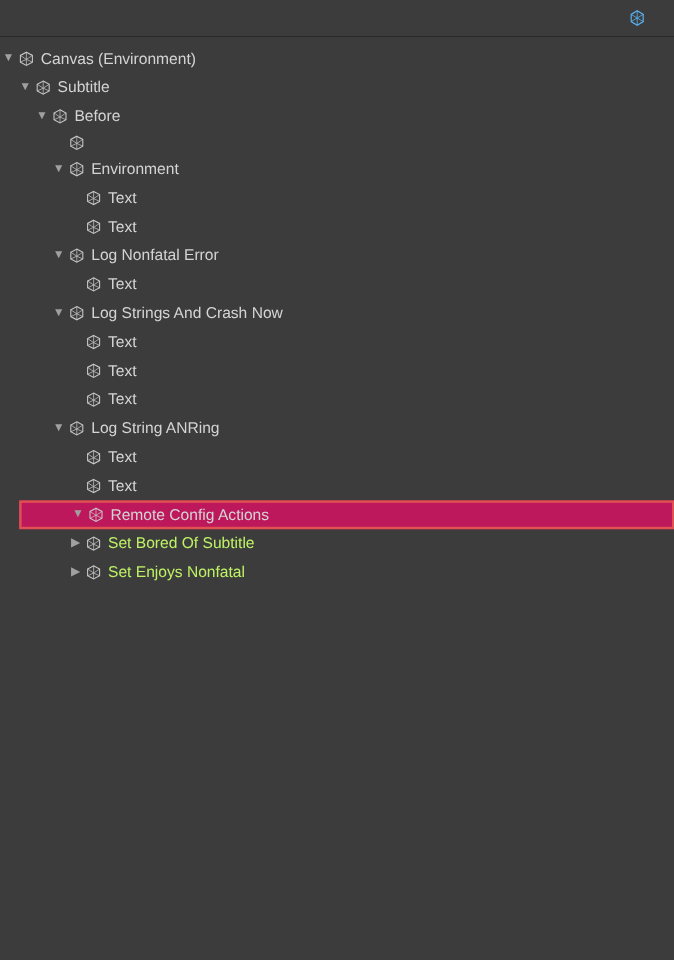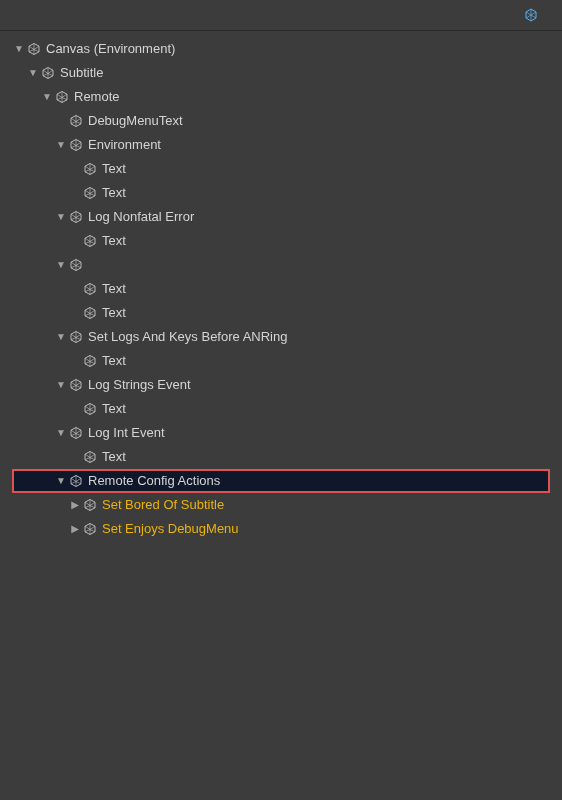--- a/index.html
+++ b/index.html
@@ -27,36 +27,37 @@
       font-size: 15px;
       font-weight: 500;
       display: flex;
       align-items: center;
       gap: 8px;
     }
 
     
     .tree-panel {
       background-color: #3c3c3c;
-      padding: 6px 12px;
+      padding: 6px 0;
     }
 
     .tree-item {
       display: flex;
       align-items: center;
       padding: 2px 0;
       line-height: 20px;
       cursor: pointer;
       white-space: nowrap;
     }
 
     .tree-item.selected {
-      background-color: #0f172a;
+      background-color: #be185d;
       outline: 2px solid #e05252;
       outline-offset: -2px;
+      margin-left: 16px;
     }
 
     .indent {
       display: inline-block;
       width: 14px;
       flex-shrink: 0;
     }
 
     .arrow {
       display: inline-flex;
@@ -86,21 +87,21 @@
       height: 16px;
       margin-right: 4px;
       flex-shrink: 0;
     }
 
     .item-label {
       color: #d4d4d4;
     }
 
     .item-label.dimmed {
-      color: #eab308;
+      color: #bef264;
     }
 
     
     .cube-svg {
       width: 14px;
       height: 14px;
     }
   </style>
 </head>
 <body>
@@ -140,34 +141,33 @@
     <div class="tree-item">
       <span class="indent"></span>
       <span class="indent"></span>
       <span class="arrow expanded"></span>
       <span class="cube-icon">
         <svg class="cube-svg" viewBox="0 0 14 14" fill="none" xmlns="http://www.w3.org/2000/svg">
       <path d="M7 1.5L12 4.2V9.8L7 12.5L2 9.8V4.2L7 1.5Z" stroke="#c8c8c8" stroke-width="0.9" fill="none"></path>
       <path d="M7 1.5V7.5M7 7.5L12 4.2M7 7.5L2 4.2M7 7.5V12.5M7 7.5L12 9.8M7 7.5L2 9.8" stroke="#c8c8c8" stroke-width="0.6"></path>
     </svg>
       </span>
-      <span class="item-label">Remote</span>
-    </div>
-    <div class="tree-item">
-      <span class="indent"></span>
-      <span class="indent"></span>
-      <span class="indent"></span>
-      <span class="arrow leaf"></span>
-      <span class="cube-icon">
-        <svg class="cube-svg" viewBox="0 0 14 14" fill="none" xmlns="http://www.w3.org/2000/svg">
-      <path d="M7 1.5L12 4.2V9.8L7 12.5L2 9.8V4.2L7 1.5Z" stroke="#c8c8c8" stroke-width="0.9" fill="none"></path>
-      <path d="M7 1.5V7.5M7 7.5L12 4.2M7 7.5L2 4.2M7 7.5V12.5M7 7.5L12 9.8M7 7.5L2 9.8" stroke="#c8c8c8" stroke-width="0.6"></path>
-    </svg>
-      </span>
-      <span class="item-label">DebugMenuText</span>
+      <span class="item-label">Before</span>
+    </div>
+    <div class="tree-item">
+      <span class="indent"></span>
+      <span class="indent"></span>
+      <span class="indent"></span>
+      <span class="arrow leaf"></span>
+      <span class="cube-icon">
+        <svg class="cube-svg" viewBox="0 0 14 14" fill="none" xmlns="http://www.w3.org/2000/svg">
+      <path d="M7 1.5L12 4.2V9.8L7 12.5L2 9.8V4.2L7 1.5Z" stroke="#c8c8c8" stroke-width="0.9" fill="none"></path>
+      <path d="M7 1.5V7.5M7 7.5L12 4.2M7 7.5L2 4.2M7 7.5V12.5M7 7.5L12 9.8M7 7.5L2 9.8" stroke="#c8c8c8" stroke-width="0.6"></path>
+    </svg>
+      </span>
     </div>
     <div class="tree-item">
       <span class="indent"></span>
       <span class="indent"></span>
       <span class="indent"></span>
       <span class="arrow expanded"></span>
       <span class="cube-icon">
         <svg class="cube-svg" viewBox="0 0 14 14" fill="none" xmlns="http://www.w3.org/2000/svg">
       <path d="M7 1.5L12 4.2V9.8L7 12.5L2 9.8V4.2L7 1.5Z" stroke="#c8c8c8" stroke-width="0.9" fill="none"></path>
       <path d="M7 1.5V7.5M7 7.5L12 4.2M7 7.5L2 4.2M7 7.5V12.5M7 7.5L12 9.8M7 7.5L2 9.8" stroke="#c8c8c8" stroke-width="0.6"></path>
@@ -234,115 +234,90 @@
       <span class="indent"></span>
       <span class="indent"></span>
       <span class="indent"></span>
       <span class="arrow expanded"></span>
       <span class="cube-icon">
         <svg class="cube-svg" viewBox="0 0 14 14" fill="none" xmlns="http://www.w3.org/2000/svg">
       <path d="M7 1.5L12 4.2V9.8L7 12.5L2 9.8V4.2L7 1.5Z" stroke="#c8c8c8" stroke-width="0.9" fill="none"></path>
       <path d="M7 1.5V7.5M7 7.5L12 4.2M7 7.5L2 4.2M7 7.5V12.5M7 7.5L12 9.8M7 7.5L2 9.8" stroke="#c8c8c8" stroke-width="0.6"></path>
     </svg>
       </span>
-    </div>
-    <div class="tree-item">
-      <span class="indent"></span>
-      <span class="indent"></span>
-      <span class="indent"></span>
-      <span class="indent"></span>
-      <span class="arrow leaf"></span>
-      <span class="cube-icon">
-        <svg class="cube-svg" viewBox="0 0 14 14" fill="none" xmlns="http://www.w3.org/2000/svg">
-      <path d="M7 1.5L12 4.2V9.8L7 12.5L2 9.8V4.2L7 1.5Z" stroke="#c8c8c8" stroke-width="0.9" fill="none"></path>
-      <path d="M7 1.5V7.5M7 7.5L12 4.2M7 7.5L2 4.2M7 7.5V12.5M7 7.5L12 9.8M7 7.5L2 9.8" stroke="#c8c8c8" stroke-width="0.6"></path>
-    </svg>
-      </span>
-      <span class="item-label">Text</span>
-    </div>
-    <div class="tree-item">
-      <span class="indent"></span>
-      <span class="indent"></span>
-      <span class="indent"></span>
-      <span class="indent"></span>
-      <span class="arrow leaf"></span>
-      <span class="cube-icon">
-        <svg class="cube-svg" viewBox="0 0 14 14" fill="none" xmlns="http://www.w3.org/2000/svg">
-      <path d="M7 1.5L12 4.2V9.8L7 12.5L2 9.8V4.2L7 1.5Z" stroke="#c8c8c8" stroke-width="0.9" fill="none"></path>
-      <path d="M7 1.5V7.5M7 7.5L12 4.2M7 7.5L2 4.2M7 7.5V12.5M7 7.5L12 9.8M7 7.5L2 9.8" stroke="#c8c8c8" stroke-width="0.6"></path>
-    </svg>
-      </span>
-      <span class="item-label">Text</span>
-    </div>
-    <div class="tree-item">
-      <span class="indent"></span>
-      <span class="indent"></span>
-      <span class="indent"></span>
-      <span class="arrow expanded"></span>
-      <span class="cube-icon">
-        <svg class="cube-svg" viewBox="0 0 14 14" fill="none" xmlns="http://www.w3.org/2000/svg">
-      <path d="M7 1.5L12 4.2V9.8L7 12.5L2 9.8V4.2L7 1.5Z" stroke="#c8c8c8" stroke-width="0.9" fill="none"></path>
-      <path d="M7 1.5V7.5M7 7.5L12 4.2M7 7.5L2 4.2M7 7.5V12.5M7 7.5L12 9.8M7 7.5L2 9.8" stroke="#c8c8c8" stroke-width="0.6"></path>
-    </svg>
-      </span>
-      <span class="item-label">Set Logs And Keys Before ANRing</span>
-    </div>
-    <div class="tree-item">
-      <span class="indent"></span>
-      <span class="indent"></span>
-      <span class="indent"></span>
-      <span class="indent"></span>
-      <span class="arrow leaf"></span>
-      <span class="cube-icon">
-        <svg class="cube-svg" viewBox="0 0 14 14" fill="none" xmlns="http://www.w3.org/2000/svg">
-      <path d="M7 1.5L12 4.2V9.8L7 12.5L2 9.8V4.2L7 1.5Z" stroke="#c8c8c8" stroke-width="0.9" fill="none"></path>
-      <path d="M7 1.5V7.5M7 7.5L12 4.2M7 7.5L2 4.2M7 7.5V12.5M7 7.5L12 9.8M7 7.5L2 9.8" stroke="#c8c8c8" stroke-width="0.6"></path>
-    </svg>
-      </span>
-      <span class="item-label">Text</span>
-    </div>
-    <div class="tree-item">
-      <span class="indent"></span>
-      <span class="indent"></span>
-      <span class="indent"></span>
-      <span class="arrow expanded"></span>
-      <span class="cube-icon">
-        <svg class="cube-svg" viewBox="0 0 14 14" fill="none" xmlns="http://www.w3.org/2000/svg">
-      <path d="M7 1.5L12 4.2V9.8L7 12.5L2 9.8V4.2L7 1.5Z" stroke="#c8c8c8" stroke-width="0.9" fill="none"></path>
-      <path d="M7 1.5V7.5M7 7.5L12 4.2M7 7.5L2 4.2M7 7.5V12.5M7 7.5L12 9.8M7 7.5L2 9.8" stroke="#c8c8c8" stroke-width="0.6"></path>
-    </svg>
-      </span>
-      <span class="item-label">Log Strings Event</span>
-    </div>
-    <div class="tree-item">
-      <span class="indent"></span>
-      <span class="indent"></span>
-      <span class="indent"></span>
-      <span class="indent"></span>
-      <span class="arrow leaf"></span>
-      <span class="cube-icon">
-        <svg class="cube-svg" viewBox="0 0 14 14" fill="none" xmlns="http://www.w3.org/2000/svg">
-      <path d="M7 1.5L12 4.2V9.8L7 12.5L2 9.8V4.2L7 1.5Z" stroke="#c8c8c8" stroke-width="0.9" fill="none"></path>
-      <path d="M7 1.5V7.5M7 7.5L12 4.2M7 7.5L2 4.2M7 7.5V12.5M7 7.5L12 9.8M7 7.5L2 9.8" stroke="#c8c8c8" stroke-width="0.6"></path>
-    </svg>
-      </span>
-      <span class="item-label">Text</span>
-    </div>
-    <div class="tree-item">
-      <span class="indent"></span>
-      <span class="indent"></span>
-      <span class="indent"></span>
-      <span class="arrow expanded"></span>
-      <span class="cube-icon">
-        <svg class="cube-svg" viewBox="0 0 14 14" fill="none" xmlns="http://www.w3.org/2000/svg">
-      <path d="M7 1.5L12 4.2V9.8L7 12.5L2 9.8V4.2L7 1.5Z" stroke="#c8c8c8" stroke-width="0.9" fill="none"></path>
-      <path d="M7 1.5V7.5M7 7.5L12 4.2M7 7.5L2 4.2M7 7.5V12.5M7 7.5L12 9.8M7 7.5L2 9.8" stroke="#c8c8c8" stroke-width="0.6"></path>
-    </svg>
-      </span>
-      <span class="item-label">Log Int Event</span>
+      <span class="item-label">Log Strings And Crash Now</span>
+    </div>
+    <div class="tree-item">
+      <span class="indent"></span>
+      <span class="indent"></span>
+      <span class="indent"></span>
+      <span class="indent"></span>
+      <span class="arrow leaf"></span>
+      <span class="cube-icon">
+        <svg class="cube-svg" viewBox="0 0 14 14" fill="none" xmlns="http://www.w3.org/2000/svg">
+      <path d="M7 1.5L12 4.2V9.8L7 12.5L2 9.8V4.2L7 1.5Z" stroke="#c8c8c8" stroke-width="0.9" fill="none"></path>
+      <path d="M7 1.5V7.5M7 7.5L12 4.2M7 7.5L2 4.2M7 7.5V12.5M7 7.5L12 9.8M7 7.5L2 9.8" stroke="#c8c8c8" stroke-width="0.6"></path>
+    </svg>
+      </span>
+      <span class="item-label">Text</span>
+    </div>
+    <div class="tree-item">
+      <span class="indent"></span>
+      <span class="indent"></span>
+      <span class="indent"></span>
+      <span class="indent"></span>
+      <span class="arrow leaf"></span>
+      <span class="cube-icon">
+        <svg class="cube-svg" viewBox="0 0 14 14" fill="none" xmlns="http://www.w3.org/2000/svg">
+      <path d="M7 1.5L12 4.2V9.8L7 12.5L2 9.8V4.2L7 1.5Z" stroke="#c8c8c8" stroke-width="0.9" fill="none"></path>
+      <path d="M7 1.5V7.5M7 7.5L12 4.2M7 7.5L2 4.2M7 7.5V12.5M7 7.5L12 9.8M7 7.5L2 9.8" stroke="#c8c8c8" stroke-width="0.6"></path>
+    </svg>
+      </span>
+      <span class="item-label">Text</span>
+    </div>
+    <div class="tree-item">
+      <span class="indent"></span>
+      <span class="indent"></span>
+      <span class="indent"></span>
+      <span class="indent"></span>
+      <span class="arrow leaf"></span>
+      <span class="cube-icon">
+        <svg class="cube-svg" viewBox="0 0 14 14" fill="none" xmlns="http://www.w3.org/2000/svg">
+      <path d="M7 1.5L12 4.2V9.8L7 12.5L2 9.8V4.2L7 1.5Z" stroke="#c8c8c8" stroke-width="0.9" fill="none"></path>
+      <path d="M7 1.5V7.5M7 7.5L12 4.2M7 7.5L2 4.2M7 7.5V12.5M7 7.5L12 9.8M7 7.5L2 9.8" stroke="#c8c8c8" stroke-width="0.6"></path>
+    </svg>
+      </span>
+      <span class="item-label">Text</span>
+    </div>
+    <div class="tree-item">
+      <span class="indent"></span>
+      <span class="indent"></span>
+      <span class="indent"></span>
+      <span class="arrow expanded"></span>
+      <span class="cube-icon">
+        <svg class="cube-svg" viewBox="0 0 14 14" fill="none" xmlns="http://www.w3.org/2000/svg">
+      <path d="M7 1.5L12 4.2V9.8L7 12.5L2 9.8V4.2L7 1.5Z" stroke="#c8c8c8" stroke-width="0.9" fill="none"></path>
+      <path d="M7 1.5V7.5M7 7.5L12 4.2M7 7.5L2 4.2M7 7.5V12.5M7 7.5L12 9.8M7 7.5L2 9.8" stroke="#c8c8c8" stroke-width="0.6"></path>
+    </svg>
+      </span>
+      <span class="item-label">Log String ANRing</span>
+    </div>
+    <div class="tree-item">
+      <span class="indent"></span>
+      <span class="indent"></span>
+      <span class="indent"></span>
+      <span class="indent"></span>
+      <span class="arrow leaf"></span>
+      <span class="cube-icon">
+        <svg class="cube-svg" viewBox="0 0 14 14" fill="none" xmlns="http://www.w3.org/2000/svg">
+      <path d="M7 1.5L12 4.2V9.8L7 12.5L2 9.8V4.2L7 1.5Z" stroke="#c8c8c8" stroke-width="0.9" fill="none"></path>
+      <path d="M7 1.5V7.5M7 7.5L12 4.2M7 7.5L2 4.2M7 7.5V12.5M7 7.5L12 9.8M7 7.5L2 9.8" stroke="#c8c8c8" stroke-width="0.6"></path>
+    </svg>
+      </span>
+      <span class="item-label">Text</span>
     </div>
     <div class="tree-item">
       <span class="indent"></span>
       <span class="indent"></span>
       <span class="indent"></span>
       <span class="indent"></span>
       <span class="arrow leaf"></span>
       <span class="cube-icon">
         <svg class="cube-svg" viewBox="0 0 14 14" fill="none" xmlns="http://www.w3.org/2000/svg">
       <path d="M7 1.5L12 4.2V9.8L7 12.5L2 9.8V4.2L7 1.5Z" stroke="#c8c8c8" stroke-width="0.9" fill="none"></path>
@@ -383,15 +358,15 @@
       <span class="indent"></span>
       <span class="indent"></span>
       <span class="indent"></span>
       <span class="arrow collapsed"></span>
       <span class="cube-icon">
         <svg class="cube-svg" viewBox="0 0 14 14" fill="none" xmlns="http://www.w3.org/2000/svg">
       <path d="M7 1.5L12 4.2V9.8L7 12.5L2 9.8V4.2L7 1.5Z" stroke="#c8c8c8" stroke-width="0.9" fill="none"></path>
       <path d="M7 1.5V7.5M7 7.5L12 4.2M7 7.5L2 4.2M7 7.5V12.5M7 7.5L12 9.8M7 7.5L2 9.8" stroke="#c8c8c8" stroke-width="0.6"></path>
     </svg>
       </span>
-      <span class="item-label dimmed">Set Enjoys DebugMenu</span>
+      <span class="item-label dimmed">Set Enjoys Nonfatal</span>
     </div>
   </div>
 
 </body></html>

